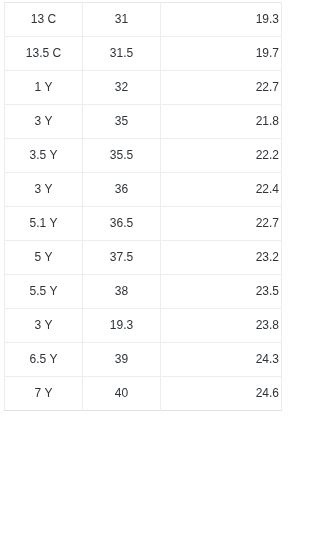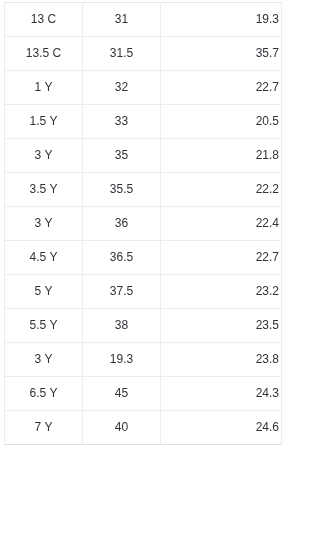--- a/index.html
+++ b/index.html
@@ -70,70 +70,65 @@
     </colgroup>
     <tbody>
         <tr>
           <td>13 C</td>
           <td>31</td>
           <td>19.3</td>
         </tr>
         <tr>
           <td>13.5 C</td>
           <td>31.5</td>
-          <td>35.7</td>
+          <td>19.7</td>
         </tr>
         <tr>
           <td>1 Y</td>
           <td>32</td>
           <td>22.7</td>
-        </tr>
-        <tr>
-          <td>1.5 Y</td>
-          <td>33</td>
-          <td>20.5</td>
         </tr>
         <tr>
           <td>3 Y</td>
           <td>35</td>
           <td>21.8</td>
         </tr>
         <tr>
           <td>3.5 Y</td>
           <td>35.5</td>
           <td>22.2</td>
         </tr>
         <tr>
           <td>3 Y</td>
           <td>36</td>
           <td>22.4</td>
         </tr>
         <tr>
-          <td>4.5 Y</td>
+          <td>5.1 Y</td>
           <td>36.5</td>
           <td>22.7</td>
         </tr>
         <tr>
           <td>5 Y</td>
           <td>37.5</td>
           <td>23.2</td>
         </tr>
         <tr>
           <td>5.5 Y</td>
           <td>38</td>
           <td>23.5</td>
         </tr>
         <tr>
           <td>3 Y</td>
           <td>19.3</td>
           <td>23.8</td>
         </tr>
         <tr>
           <td>6.5 Y</td>
-          <td>45</td>
+          <td>39</td>
           <td>24.3</td>
         </tr>
         <tr>
           <td>7 Y</td>
           <td>40</td>
           <td>24.6</td>
         </tr>
       </tbody>
   </table>
 </div>

